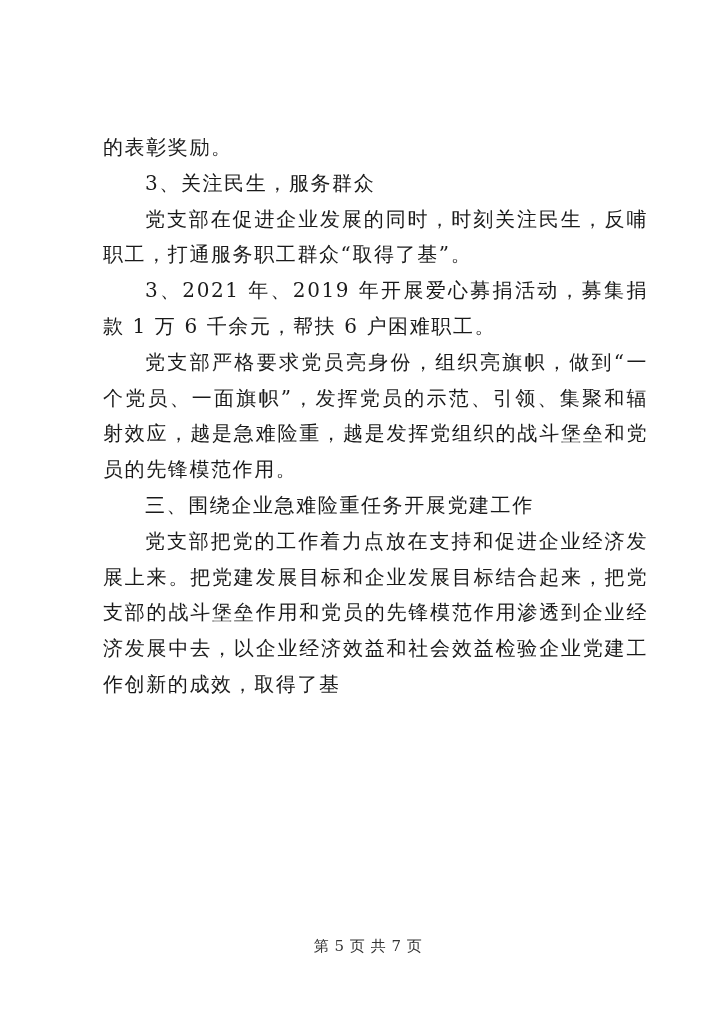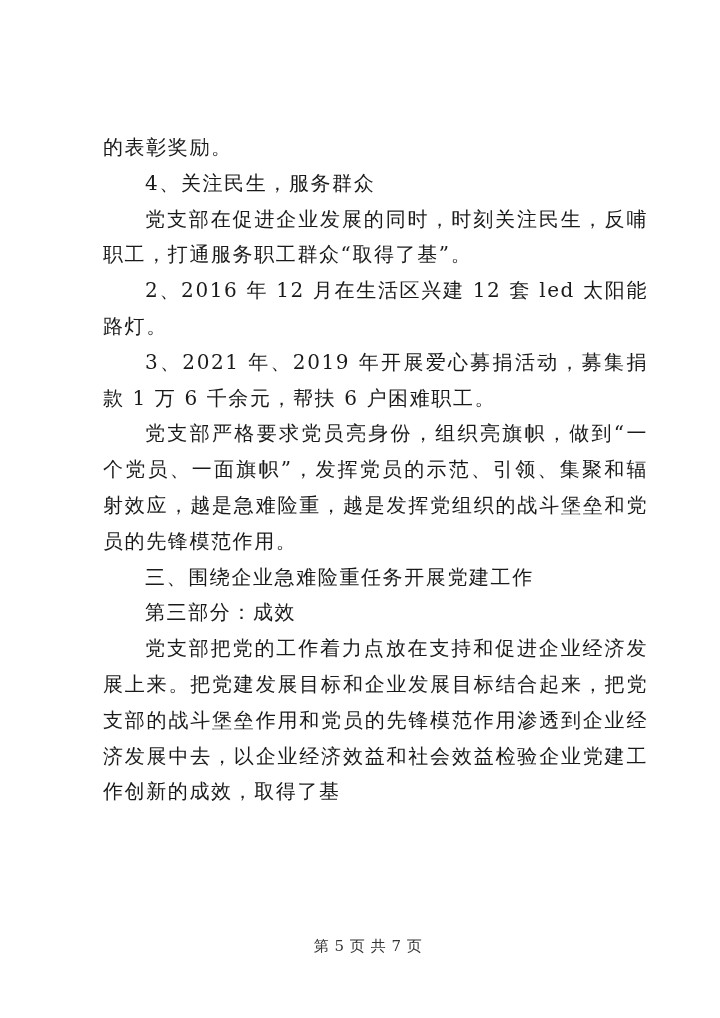--- a/index.html
+++ b/index.html
@@ -52,23 +52,21 @@
       color: #333333;
       letter-spacing: 0.5px;
     }
   </style>
 </head>
 <body>
 
 <div class="page">
   <div class="content">
     <p class="para">的表彰奖励。</p>
-    <p class="para indent">4、关注民生，服务群众</p>
+    <p class="para indent">3、关注民生，服务群众</p>
     <p class="para indent">党支部在促进企业发展的同时，时刻关注民生，反哺职工，打通服务职工群众“取得了基”。</p>
-    <p class="para indent">2、2016 年 12 月在生活区兴建 12 套 led 太阳能路灯。</p>
     <p class="para indent">3、2021 年、2019 年开展爱心募捐活动，募集捐款 1 万 6 千余元，帮扶 6 户困难职工。</p>
     <p class="para indent">党支部严格要求党员亮身份，组织亮旗帜，做到“一个党员、一面旗帜”，发挥党员的示范、引领、集聚和辐射效应，越是急难险重，越是发挥党组织的战斗堡垒和党员的先锋模范作用。</p>
     <p class="para indent">三、围绕企业急难险重任务开展党建工作</p>
-    <p class="para indent">第三部分：成效</p>
     <p class="para indent">党支部把党的工作着力点放在支持和促进企业经济发展上来。把党建发展目标和企业发展目标结合起来，把党支部的战斗堡垒作用和党员的先锋模范作用渗透到企业经济发展中去，以企业经济效益和社会效益检验企业党建工作创新的成效，取得了基</p>
   </div>
   <div class="footer">第 5 页  共 7 页</div>
 </div>
 
 </body></html>

